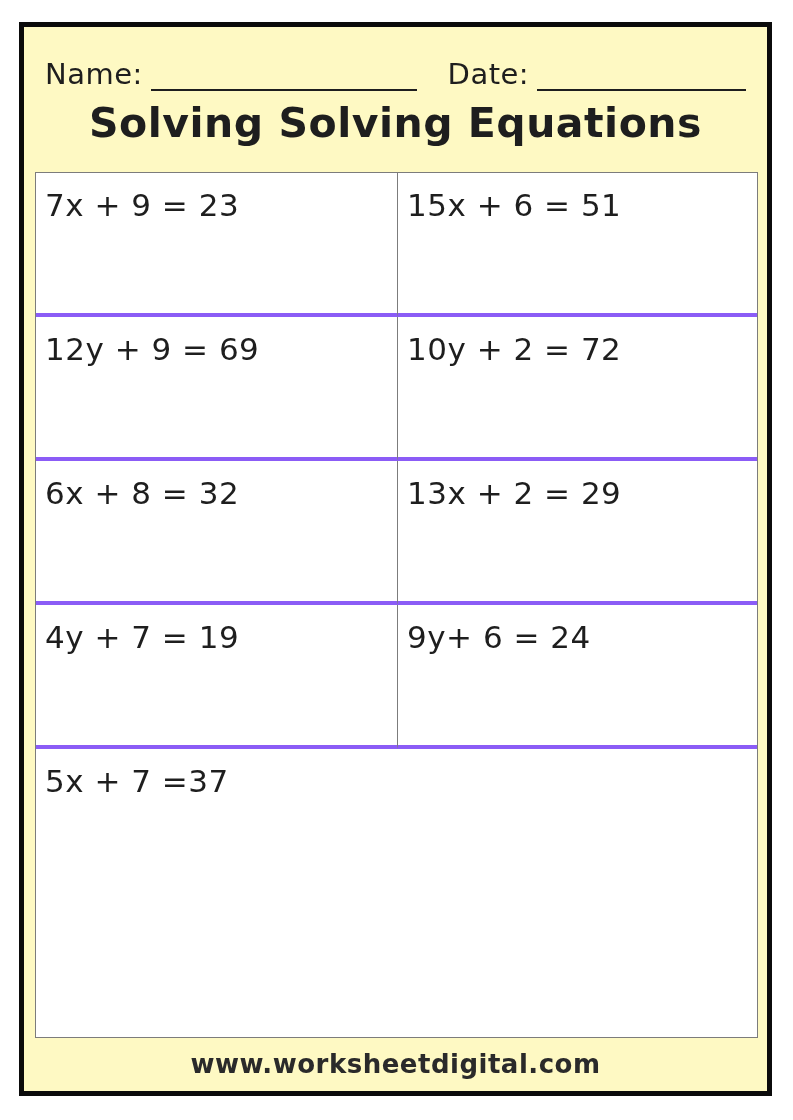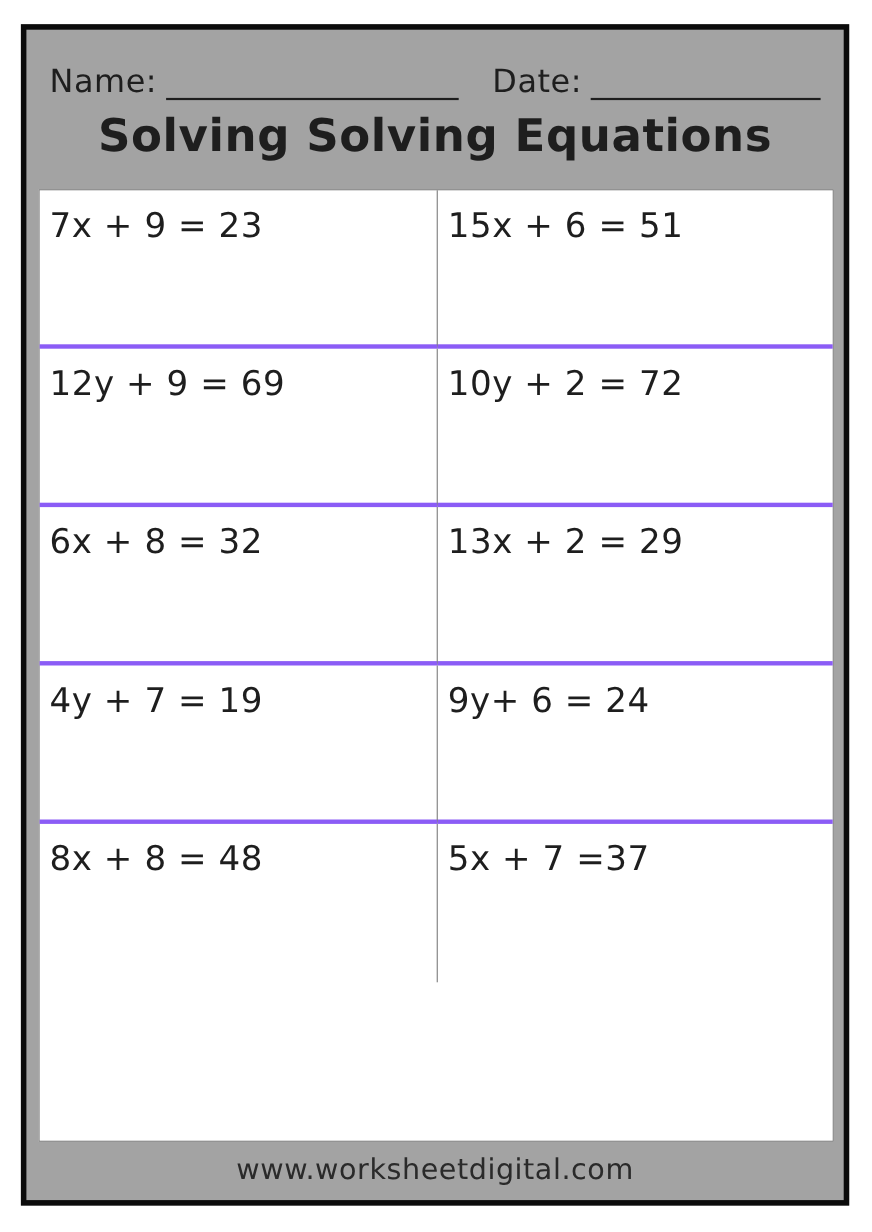--- a/index.html
+++ b/index.html
@@ -15,21 +15,21 @@
     color: #1e1e1e;
     overflow: hidden;
   }
   .page-frame {
     position: absolute;
     left: 19px;
     top: 22px;
     right: 21px;
     bottom: 24px;
     border: 5px solid #0b0b0b;
-    background: #a3a3a3;
+    background: #fef9c3;
   }
   .frame-inner {
     position: relative;
     width: 100%;
     height: 100%;
   }
   
   .header-row {
     position: absolute;
     left: 21px;
@@ -90,21 +90,21 @@
   .cell.col-left { border-right: 1px solid #7c7c7c; }
   .cell.row-last { border-bottom: none; }
   
   .footer-url {
     position: absolute;
     left: 0;
     bottom: 12px;
     width: 100%;
     text-align: center;
     font-size: 26px;
-    font-weight: 400;
+    font-weight: 700;
     letter-spacing: 0.5px;
     color: #2a2a2a;
   }
 </style>
 </head>
 <body>
 
 <div class="page-frame">
   <div class="frame-inner">
 
@@ -120,20 +120,19 @@
 
     <div class="problems-grid">
       <div class="cell col-left">7x + 9 = 23</div>
       <div class="cell">15x + 6 = 51</div>
       <div class="cell col-left">12y + 9 = 69</div>
       <div class="cell">10y + 2 = 72</div>
       <div class="cell col-left">6x + 8 = 32</div>
       <div class="cell">13x + 2 = 29</div>
       <div class="cell col-left">4y + 7 = 19</div>
       <div class="cell">9y+ 6 = 24</div>
-      <div class="cell col-left row-last">8x + 8 = 48</div>
       <div class="cell row-last">5x + 7 =37</div>
     </div>
 
     <div class="footer-url">www.worksheetdigital.com</div>
 
   </div>
 </div>
 
 </body></html>

